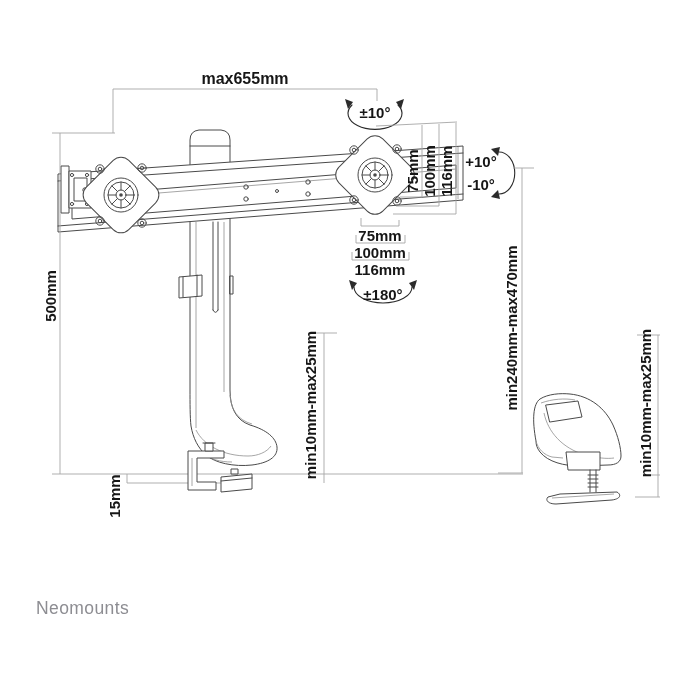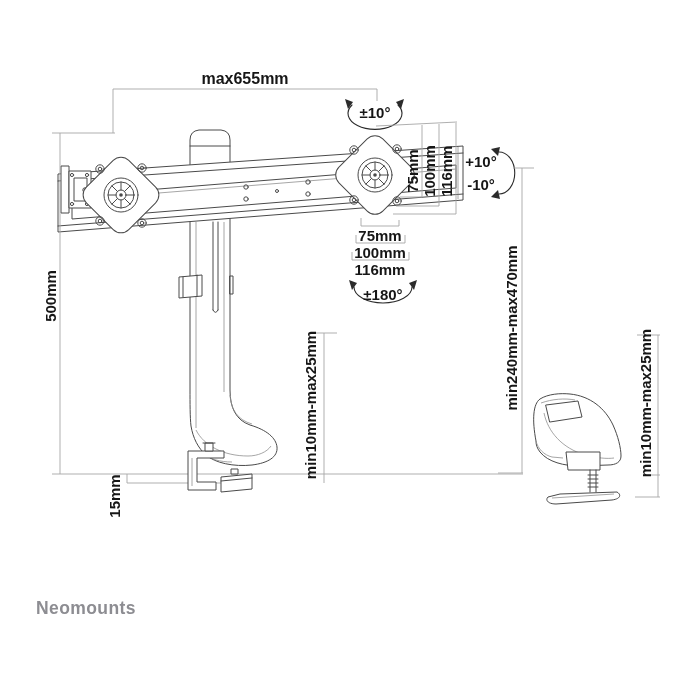--- a/index.html
+++ b/index.html
@@ -11,21 +11,21 @@
           font-family:"Liberation Sans",sans-serif;text-align:right;}
   svg{position:absolute;left:0;top:0;}
   .d  {stroke:var(--line);fill:none;stroke-width:1;stroke-linejoin:round;stroke-linecap:round;}
   .df {stroke:var(--line);fill:#fff;stroke-width:1;stroke-linejoin:round;}
   .dl {stroke:var(--lite);fill:none;stroke-width:.8;}
   .g  {stroke:var(--dim);fill:none;stroke-width:.9;}
   .ar {stroke:var(--ink);fill:none;stroke-width:1.1;stroke-linecap:round;}
   .ah {fill:var(--ink);stroke:none;}
   text{font-family:"Liberation Sans",sans-serif;font-weight:bold;font-size:15px;fill:var(--text);}
   .t16{font-size:16px;}
-  .logo{position:absolute;left:36px;top:598px;font-size:17.5px;font-weight:bold;
+  .logo{position:absolute;left:36px;top:598px;font-size:17.5px;font-weight:normal;
         letter-spacing:.4px;color:var(--logo);}
 </style>
 </head>
 <body>
 
 <div class="canvas">
 <svg width="700" height="700" viewBox="0 0 700 700">
   <defs>
     <g id="hub">
       <circle r="17" class="d"></circle>

